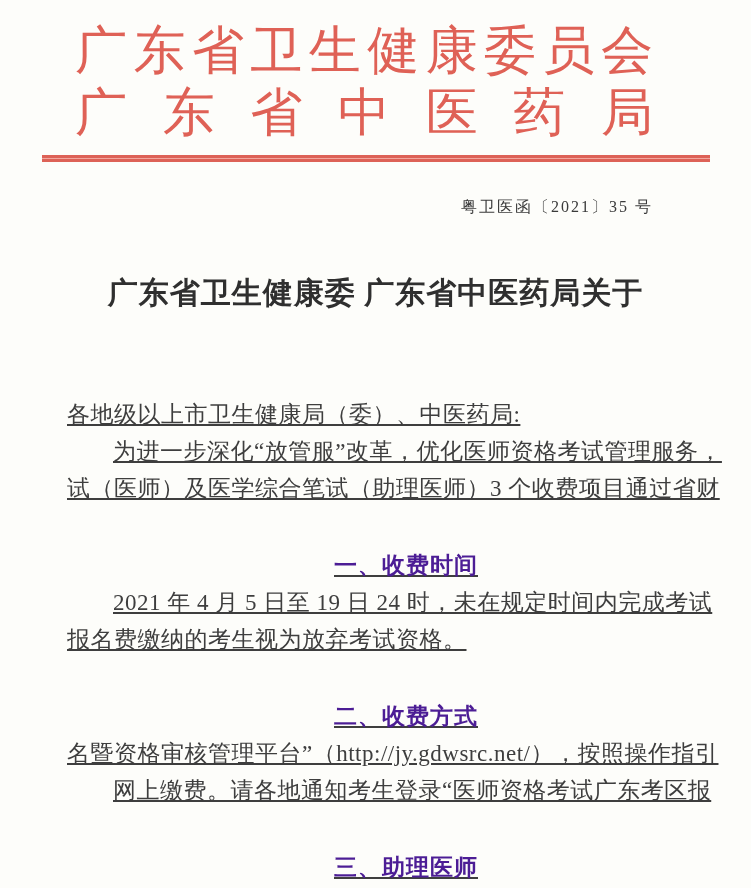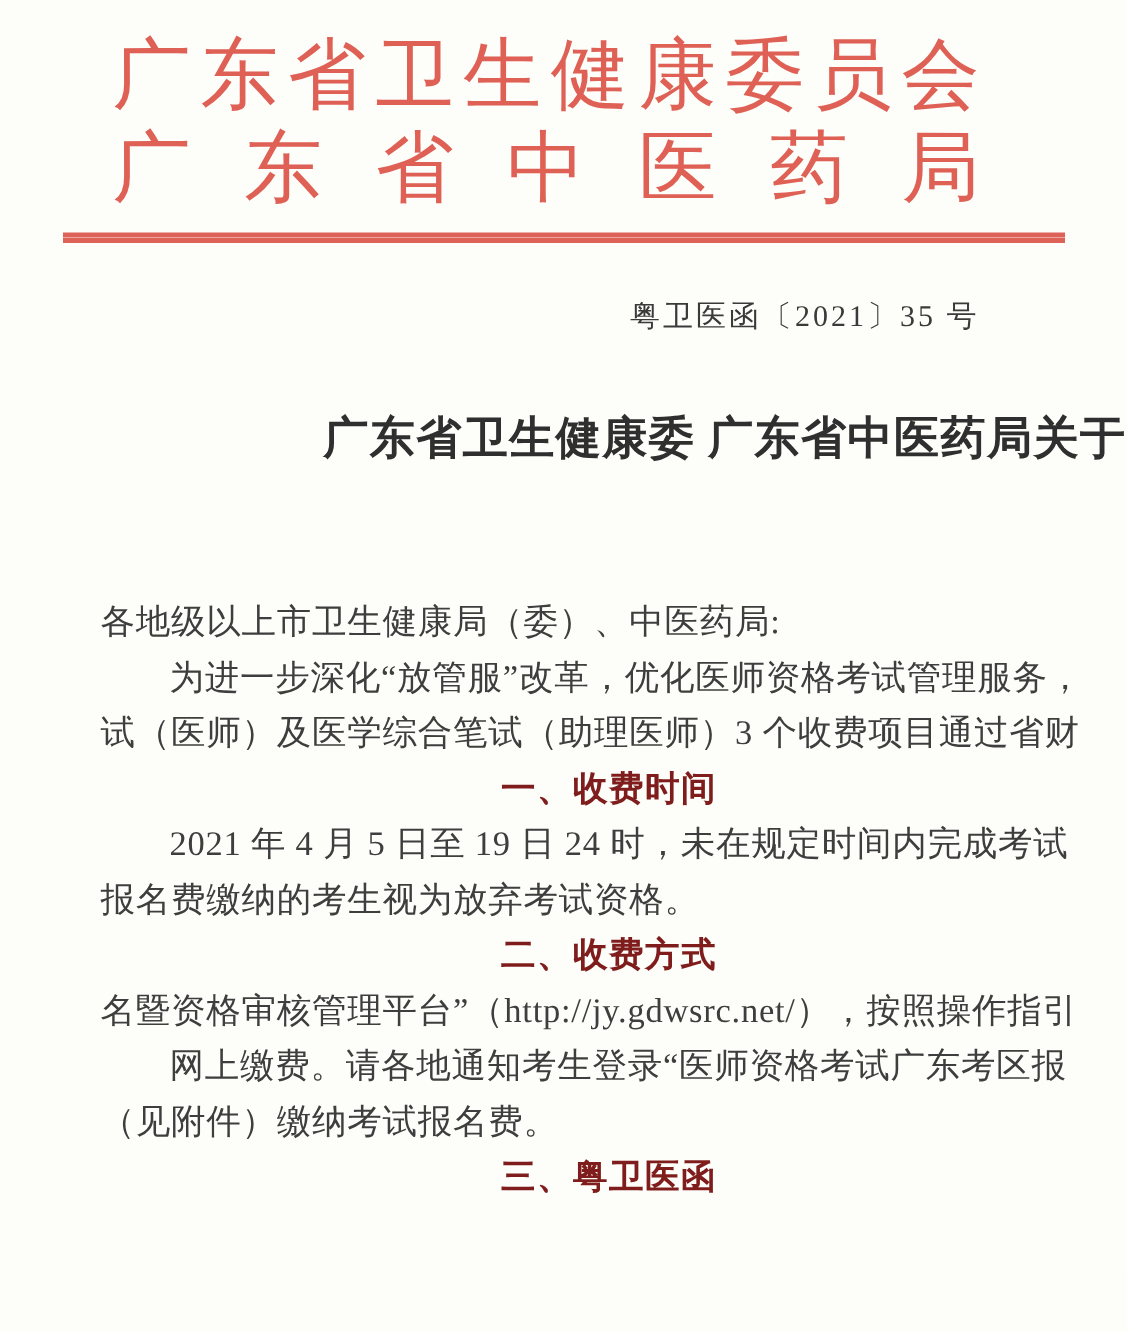--- a/index.html
+++ b/index.html
@@ -45,63 +45,65 @@
       #f2a79e 3px, #f2a79e 4px,
       #dd6257 4px, #dd6257 7px
     );
   }
 
   
   .doc-number {
     position: absolute;
     top: 197px;
     right: 98px;
-    font-size: 20px;
+    font-size: 16px;
     letter-spacing: 2px;
     color: #3a3a3a;
     font-family: Liberation Serif, serif;
   }
 
   
   .doc-title {
     position: absolute;
     top: 269px;
     left: 0;
     width: 100%;
-    text-align: right;
+    text-align: center;
     color: #2f2f2f;
     font-weight: 700;
     font-size: 30px;
     line-height: 47px;
     letter-spacing: 1px;
   }
 
   
   .doc-body {
     position: absolute;
     top: 396px;
     left: 67px;
     width: 632px;
     color: #3e3e3e;
     font-size: 23px;
     line-height: 37px;
     letter-spacing: 0.5px;
+    text-decoration: underline;
   }
   .line {
     white-space: nowrap;
   }
   .line.indent {
     padding-left: 46px;
     text-align: center;
   }
   .line.heading {
     font-family: "Liberation Sans", "DejaVu Sans", sans-serif;
     font-weight: 700;
-    color: #7f1d1d;
+    color: #4c1d95;
     letter-spacing: 1px;
+    margin-top: 40px;
   }
 </style>
 </head>
 <body>
 
 <div class="page">
 
   <div class="letterhead">
     <div class="letterhead-line">
         <span>广</span>
@@ -137,17 +139,16 @@
   <div class="doc-body">
     <div class="line">各地级以上市卫生健康局（委）、中医药局:</div>
     <div class="line indent">为进一步深化“放管服”改革，优化医师资格考试管理服务，</div>
     <div class="line">试（医师）及医学综合笔试（助理医师）3 个收费项目通过省财</div>
     <div class="line indent heading">一、收费时间</div>
     <div class="line indent">2021 年 4 月 5 日至 19 日 24 时，未在规定时间内完成考试</div>
     <div class="line">报名费缴纳的考生视为放弃考试资格。</div>
     <div class="line indent heading">二、收费方式</div>
     <div class="line">名暨资格审核管理平台”（http://jy.gdwsrc.net/），按照操作指引</div>
     <div class="line indent">网上缴费。请各地通知考生登录“医师资格考试广东考区报</div>
-    <div class="line">（见附件）缴纳考试报名费。</div>
-    <div class="line indent heading">三、粤卫医函</div>
+    <div class="line indent heading">三、助理医师</div>
   </div>
 
 </div>
 
 </body></html>

